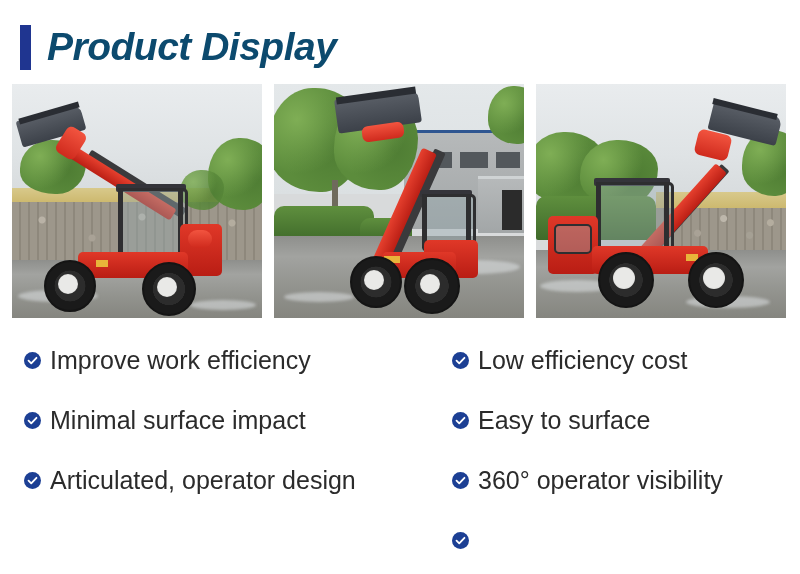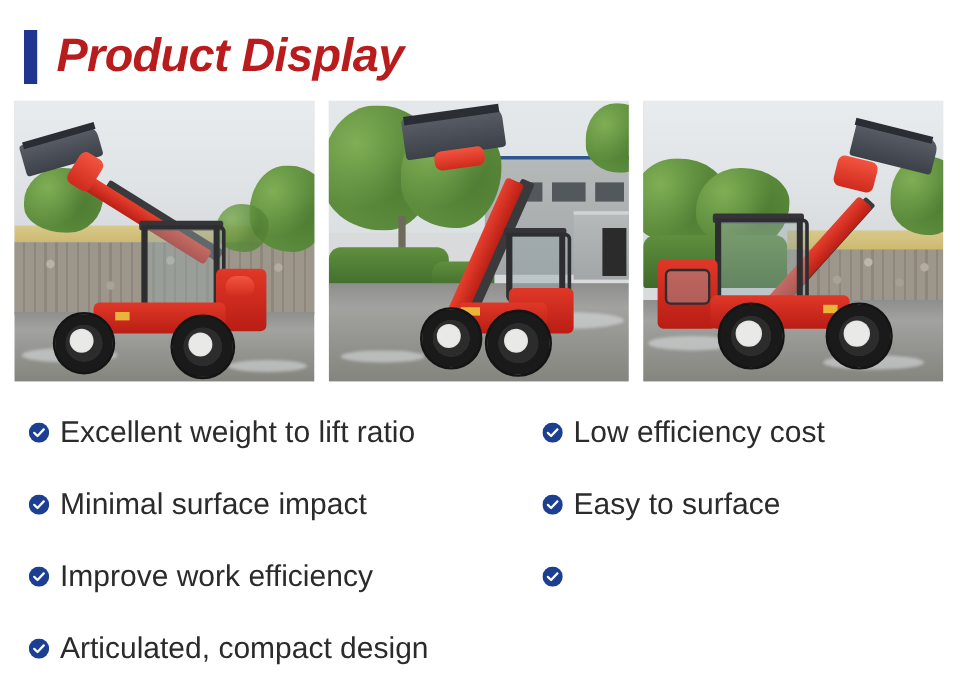--- a/index.html
+++ b/index.html
@@ -26,21 +26,21 @@
     left: 20px; top: 25px;
     width: 11px; height: 45px;
     background: #1f3590;
   }
   .page-title {
     position: absolute;
     left: 47px; top: 23px;
     font-size: 39px;
     font-weight: bold;
     font-style: italic;
-    color: #b91c1c;
+    color: #0c4a6e;
     letter-spacing: -0.5px;
     line-height: 48px;
     white-space: nowrap;
   }
 
   
   .gallery {
     position: absolute;
     left: 0; top: 84px;
     width: 800px; height: 234px;
@@ -361,59 +361,59 @@
 </div>
 
 <div class="features">
 
   <div class="feature-col col-left">
     <div class="feature-item">
       <svg class="check-icon" viewBox="0 0 24 24">
         <circle cx="12" cy="12" r="12" fill="#1c3f94"></circle>
         <path d="M6.4 12.3 L10.2 16 L17.6 8.2" fill="none" stroke="#ffffff" stroke-width="2.6" stroke-linecap="round" stroke-linejoin="round"></path>
       </svg>
-      <span class="feature-label">Excellent weight to lift ratio</span>
+      <span class="feature-label">Improve work efficiency</span>
     </div>
     <div class="feature-item">
       <svg class="check-icon" viewBox="0 0 24 24">
         <circle cx="12" cy="12" r="12" fill="#1c3f94"></circle>
         <path d="M6.4 12.3 L10.2 16 L17.6 8.2" fill="none" stroke="#ffffff" stroke-width="2.6" stroke-linecap="round" stroke-linejoin="round"></path>
       </svg>
       <span class="feature-label">Minimal surface impact</span>
     </div>
     <div class="feature-item">
       <svg class="check-icon" viewBox="0 0 24 24">
         <circle cx="12" cy="12" r="12" fill="#1c3f94"></circle>
         <path d="M6.4 12.3 L10.2 16 L17.6 8.2" fill="none" stroke="#ffffff" stroke-width="2.6" stroke-linecap="round" stroke-linejoin="round"></path>
       </svg>
-      <span class="feature-label">Improve work efficiency</span>
-    </div>
-    <div class="feature-item">
-      <svg class="check-icon" viewBox="0 0 24 24">
-        <circle cx="12" cy="12" r="12" fill="#1c3f94"></circle>
-        <path d="M6.4 12.3 L10.2 16 L17.6 8.2" fill="none" stroke="#ffffff" stroke-width="2.6" stroke-linecap="round" stroke-linejoin="round"></path>
-      </svg>
-      <span class="feature-label">Articulated, compact design</span>
+      <span class="feature-label">Articulated, operator design</span>
     </div>
   </div>
 
   <div class="feature-col col-right">
     <div class="feature-item">
       <svg class="check-icon" viewBox="0 0 24 24">
         <circle cx="12" cy="12" r="12" fill="#1c3f94"></circle>
         <path d="M6.4 12.3 L10.2 16 L17.6 8.2" fill="none" stroke="#ffffff" stroke-width="2.6" stroke-linecap="round" stroke-linejoin="round"></path>
       </svg>
       <span class="feature-label">Low efficiency cost</span>
     </div>
     <div class="feature-item">
       <svg class="check-icon" viewBox="0 0 24 24">
         <circle cx="12" cy="12" r="12" fill="#1c3f94"></circle>
         <path d="M6.4 12.3 L10.2 16 L17.6 8.2" fill="none" stroke="#ffffff" stroke-width="2.6" stroke-linecap="round" stroke-linejoin="round"></path>
       </svg>
       <span class="feature-label">Easy to surface</span>
+    </div>
+    <div class="feature-item">
+      <svg class="check-icon" viewBox="0 0 24 24">
+        <circle cx="12" cy="12" r="12" fill="#1c3f94"></circle>
+        <path d="M6.4 12.3 L10.2 16 L17.6 8.2" fill="none" stroke="#ffffff" stroke-width="2.6" stroke-linecap="round" stroke-linejoin="round"></path>
+      </svg>
+      <span class="feature-label">360° operator visibility</span>
     </div>
     <div class="feature-item">
       <svg class="check-icon" viewBox="0 0 24 24">
         <circle cx="12" cy="12" r="12" fill="#1c3f94"></circle>
         <path d="M6.4 12.3 L10.2 16 L17.6 8.2" fill="none" stroke="#ffffff" stroke-width="2.6" stroke-linecap="round" stroke-linejoin="round"></path>
       </svg>
     </div>
   </div>
 </div>
 

